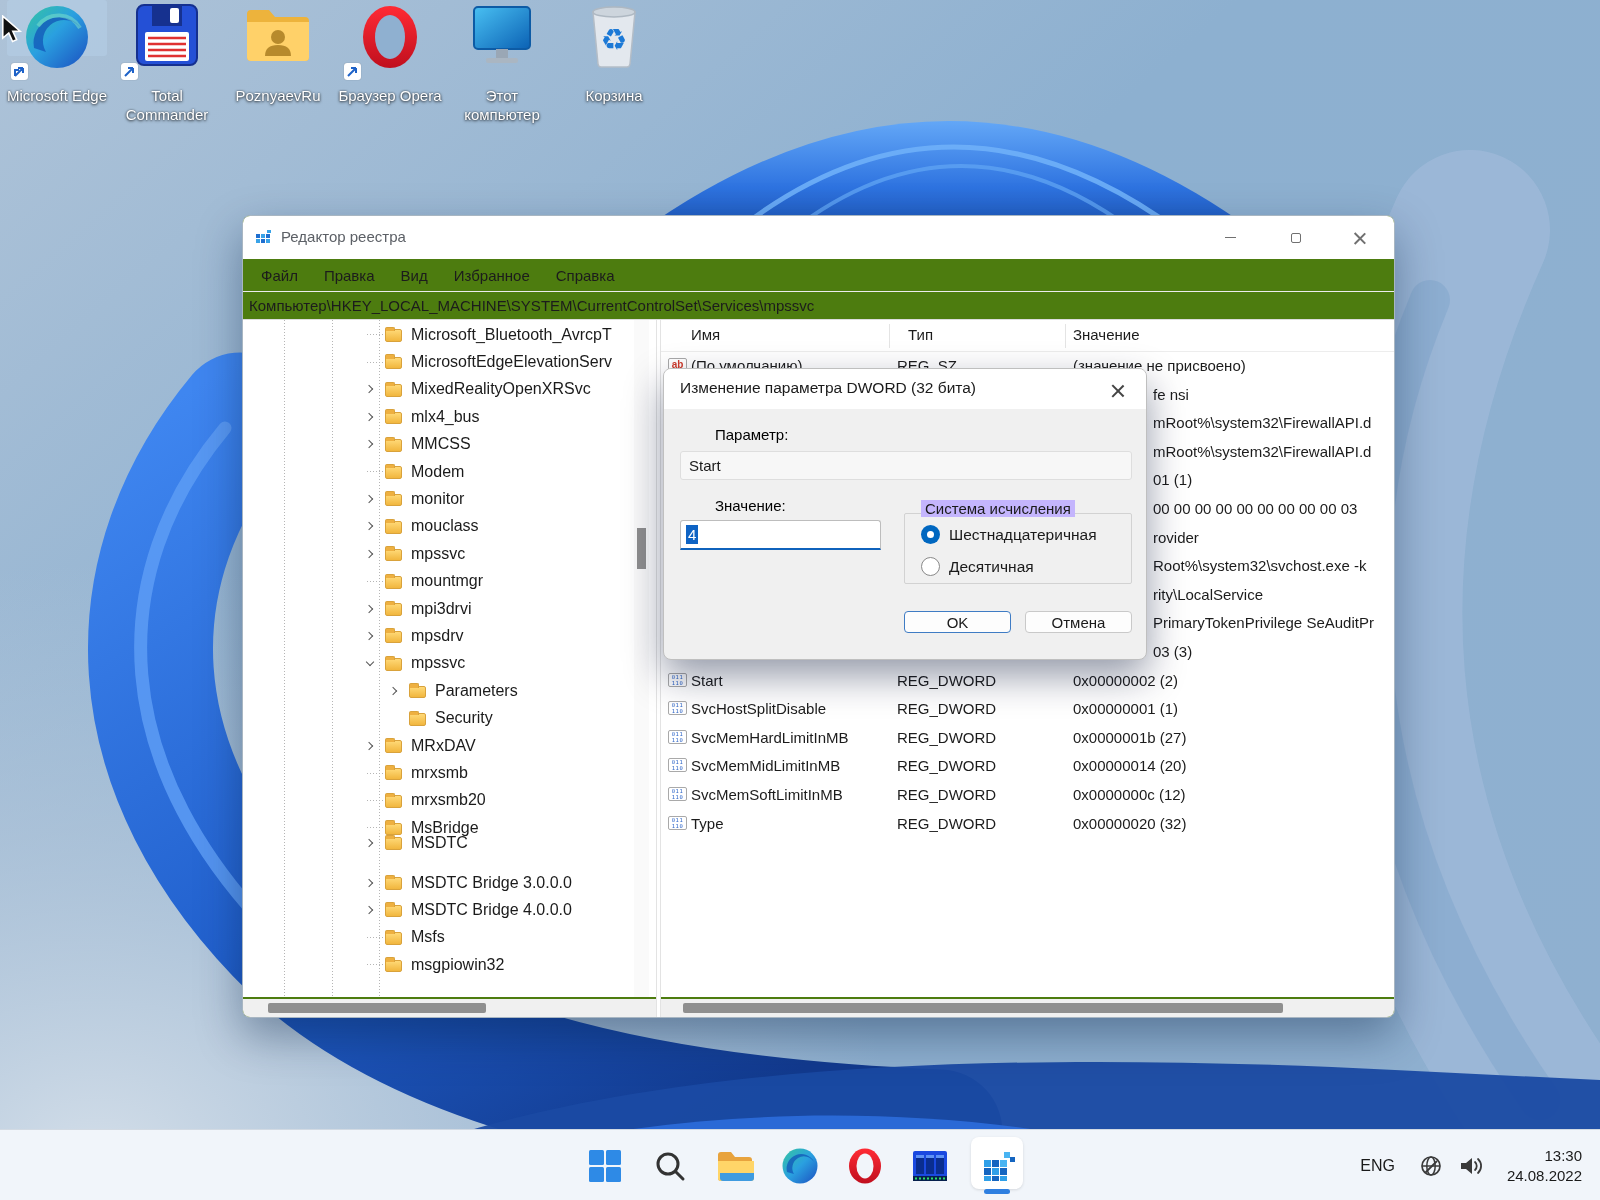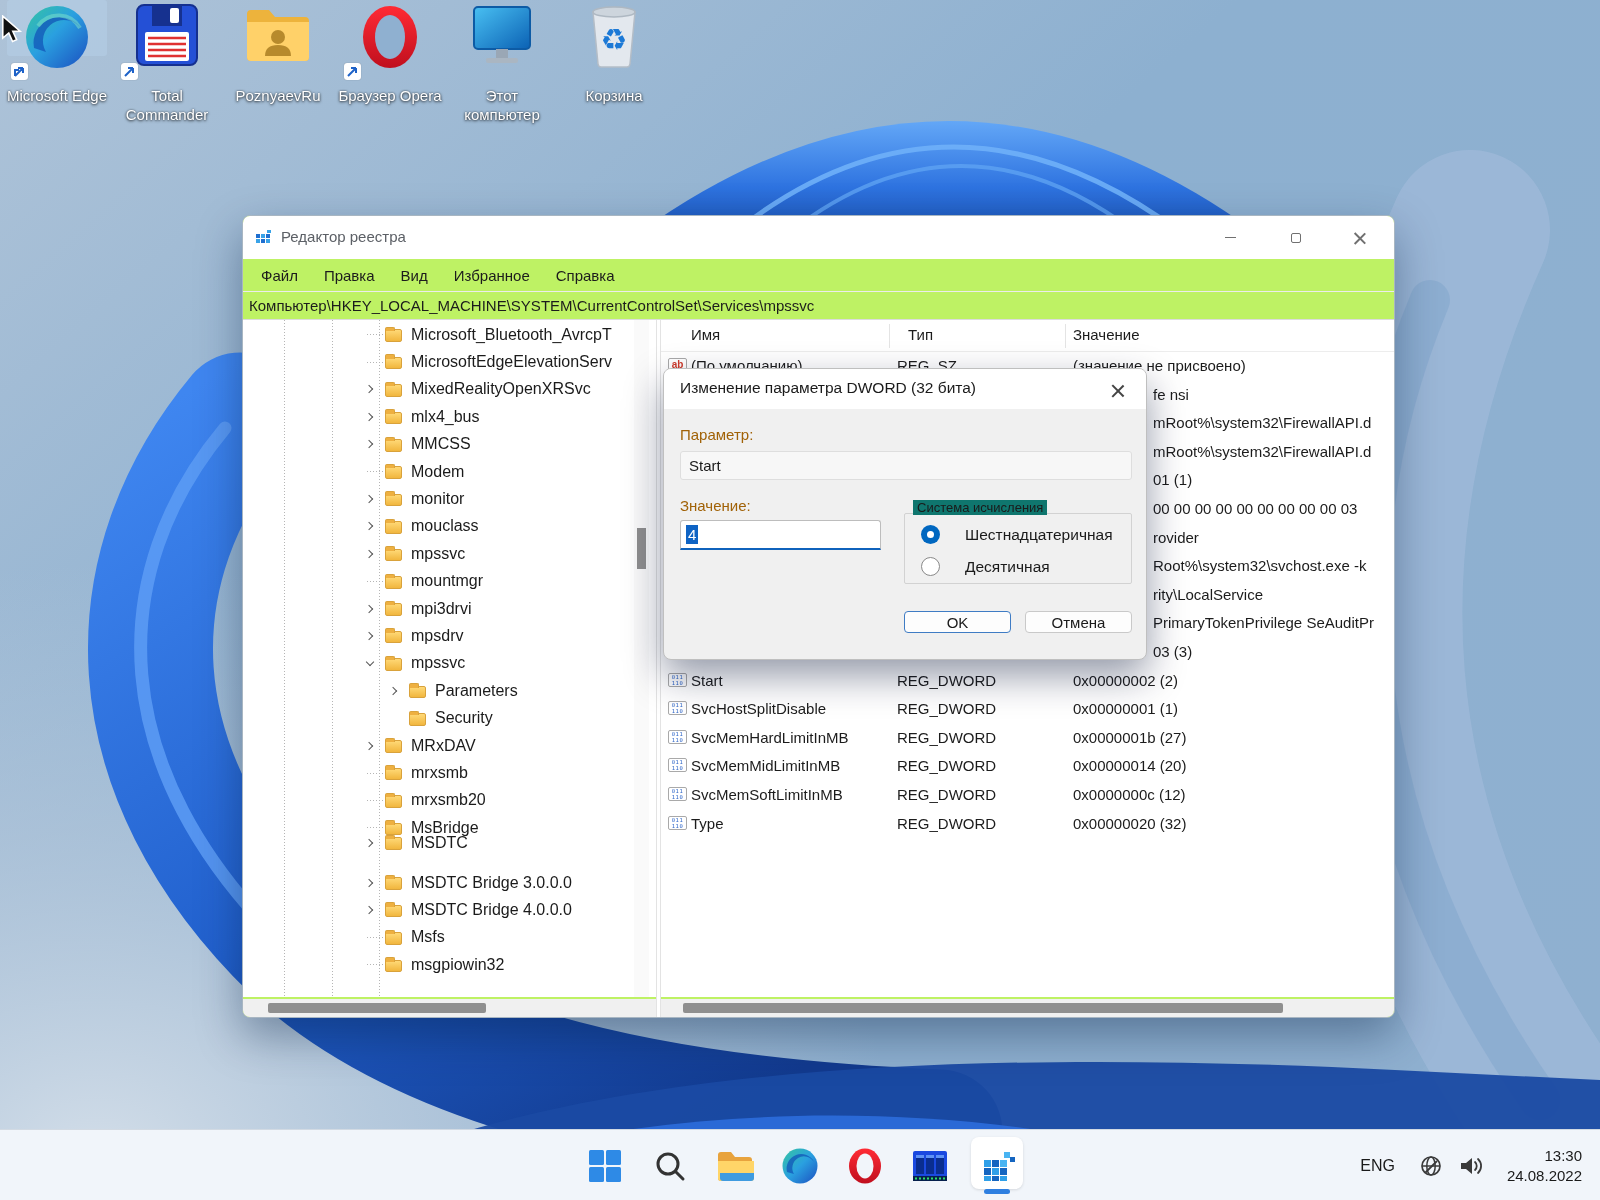--- a/index.html
+++ b/index.html
@@ -9,21 +9,21 @@
   #wallpaper{position:absolute;inset:0;}
   
   #cursor{position:absolute;left:1px;top:15px;z-index:60;}
   
   .dicon{position:absolute;top:4px;width:104px;text-align:center;z-index:2;}
   .dicon .selrect{position:absolute;left:2px;top:-4px;right:2px;height:56px;background:rgba(185,210,235,.45);border-radius:3px;}
   .dicon .art{position:relative;height:78px;display:flex;align-items:flex-start;justify-content:center;}
   .dicon .lbl{margin-top:4px;font-size:15px;line-height:19px;color:#fff;text-shadow:0 1px 3px rgba(0,0,0,.75),0 0 2px rgba(0,0,0,.5);}
   .shortcut-badge{position:absolute;left:6px;bottom:2px;width:17px;height:17px;background:#fff;border-radius:3px;box-shadow:0 0 1px rgba(0,0,0,.4);display:flex;align-items:center;justify-content:center;}
   
-  #regwin{position:absolute;left:242px;top:215px;width:1153px;height:803px;background:#bef264;border:1px solid #a8b6c2;border-radius:8px;box-shadow:0 18px 45px rgba(0,25,60,.38);z-index:10;overflow:hidden;}
+  #regwin{position:absolute;left:242px;top:215px;width:1153px;height:803px;background:#4d7c0f;border:1px solid #a8b6c2;border-radius:8px;box-shadow:0 18px 45px rgba(0,25,60,.38);z-index:10;overflow:hidden;}
   #titlebar{position:absolute;left:0;top:0;right:0;height:43px;background:#fff;}
   #titlebar .appicon{position:absolute;left:12px;top:13px;}
   #titlebar .title{position:absolute;left:38px;top:12px;font-size:15px;color:#5c6066;}
   .wbtn{position:absolute;top:0;width:64px;height:43px;display:flex;align-items:center;justify-content:center;}
   #btn-min{right:132px;}#btn-max{right:66px;}#btn-close{right:2px;}
   #btn-min i{width:11px;height:1.5px;background:#707070;display:block;}
   #btn-max i{width:10px;height:10px;border:1.4px solid #707070;border-radius:2px;display:block;}
   #btn-close i{position:relative;width:12px;height:12px;display:block;}
   #btn-close i::before,#btn-close i::after{content:"";position:absolute;left:5px;top:-1px;width:1.6px;height:15px;background:#707070;}
   #btn-close i::before{transform:rotate(45deg);}#btn-close i::after{transform:rotate(-45deg);}
@@ -77,29 +77,29 @@
   .ic-bin::before{content:"011";display:block;color:#2f66c8;font-size:5.5px;line-height:6px;letter-spacing:.5px;}
   .ic-bin::after{content:"110";display:block;color:#2f66c8;font-size:5.5px;line-height:6px;letter-spacing:.5px;}
   
   #dlg{position:absolute;left:663px;top:368px;width:484px;height:292px;background:#f0f0f0;border:1px solid #bfbfbf;border-radius:8px;box-shadow:0 16px 38px rgba(0,15,50,.42);z-index:30;overflow:hidden;}
   #dlg .dtitlebar{position:absolute;left:0;top:0;right:0;height:40px;background:#fff;}
   #dlg .dtitle{position:absolute;left:16px;top:10px;font-size:15.5px;color:#1a1a1a;}
   #dlg .dclose{position:absolute;right:14px;top:9px;width:30px;height:24px;display:flex;align-items:center;justify-content:center;}
   #dlg .dclose i{position:relative;width:13px;height:13px;display:block;}
   #dlg .dclose i::before,#dlg .dclose i::after{content:"";position:absolute;left:6px;top:-1px;width:1.5px;height:16px;background:#444;}
   #dlg .dclose i::before{transform:rotate(45deg);}#dlg .dclose i::after{transform:rotate(-45deg);}
-  #dlg .flabel{position:absolute;font-size:15px;color:#a16207;}
+  #dlg .flabel{position:absolute;font-size:15px;color:#000000;margin-left:35px;}
   #lbl-param{left:16px;top:57px;}
   #fld-param{position:absolute;left:16px;top:82px;width:452px;height:29px;background:#f7f7f7;border:1px solid #dedede;border-radius:3px;font-size:15px;color:#1a1a1a;display:flex;align-items:center;padding-left:8px;}
   #lbl-value{left:16px;top:128px;}
   #fld-value{position:absolute;left:16px;top:151px;width:201px;height:30px;background:#fff;border:1px solid #bdbdbd;border-bottom:2px solid #0f62bc;border-radius:3px 3px 0 0;font-size:15px;display:flex;align-items:center;padding-left:5px;}
   #fld-value .selval{background:#0e63c4;color:#fff;padding:1px 2px;}
   #grpbox{position:absolute;left:240px;top:144px;width:228px;height:71px;border:1px solid #d2d2d2;border-radius:2px;}
-  #grpbox .glabel{position:absolute;left:8px;top:-14px;background:#0f766e;padding:0 4px;font-size:13px;color:#1a1a1a;white-space:nowrap;}
-  .radio-row{position:absolute;left:16px;display:flex;align-items:center;gap:25px;}
+  #grpbox .glabel{position:absolute;left:16px;top:-14px;background:#c4b5fd;padding:0 4px;font-size:15px;color:#1a1a1a;white-space:nowrap;}
+  .radio-row{position:absolute;left:16px;display:flex;align-items:center;gap:9px;}
   #radio-hex{top:11px;}
   #radio-dec{top:43px;}
   .radio{width:19px;height:19px;border-radius:50%;border:1px solid #898989;background:#fff;position:relative;}
   .radio.on{border:none;background:#0067c0;}
   .radio.on::after{content:"";position:absolute;left:6px;top:6px;width:7px;height:7px;border-radius:50%;background:#fff;}
   .radio-lbl{font-size:15.5px;color:#1a1a1a;white-space:nowrap;}
   .dbtn{position:absolute;top:242px;width:107px;height:22px;border-radius:4px;background:#fdfdfd;display:flex;align-items:center;justify-content:center;font-size:15px;color:#1a1a1a;}
   #btn-ok{left:240px;border:1.5px solid #3f7cc4;}
   #btn-cancel{left:361px;border:1px solid #c9c9c9;}
   

